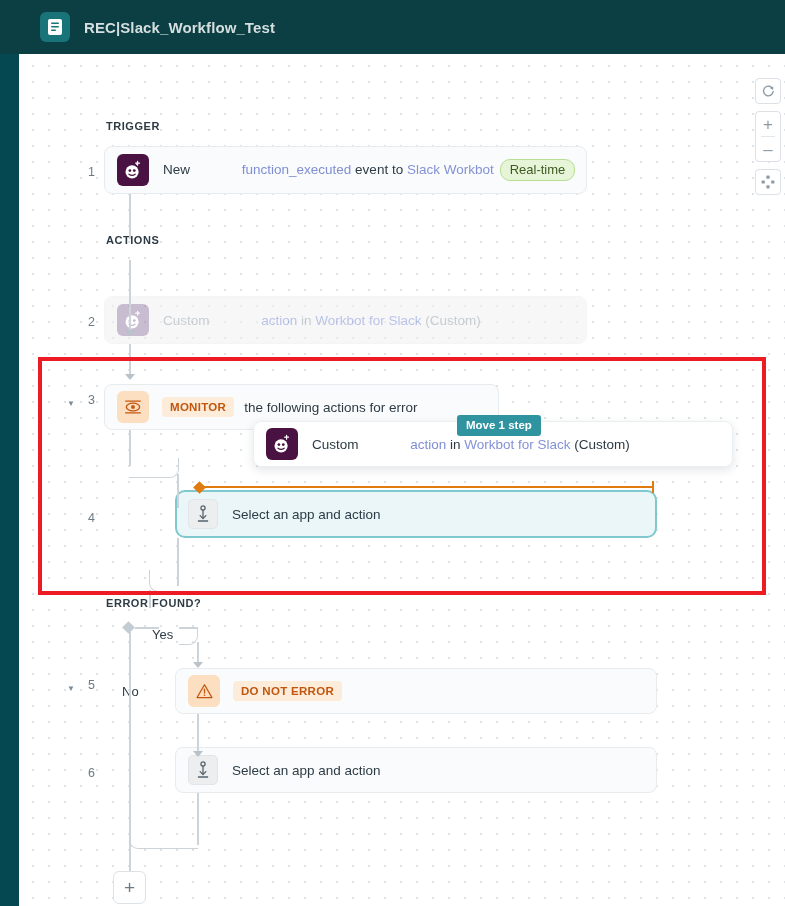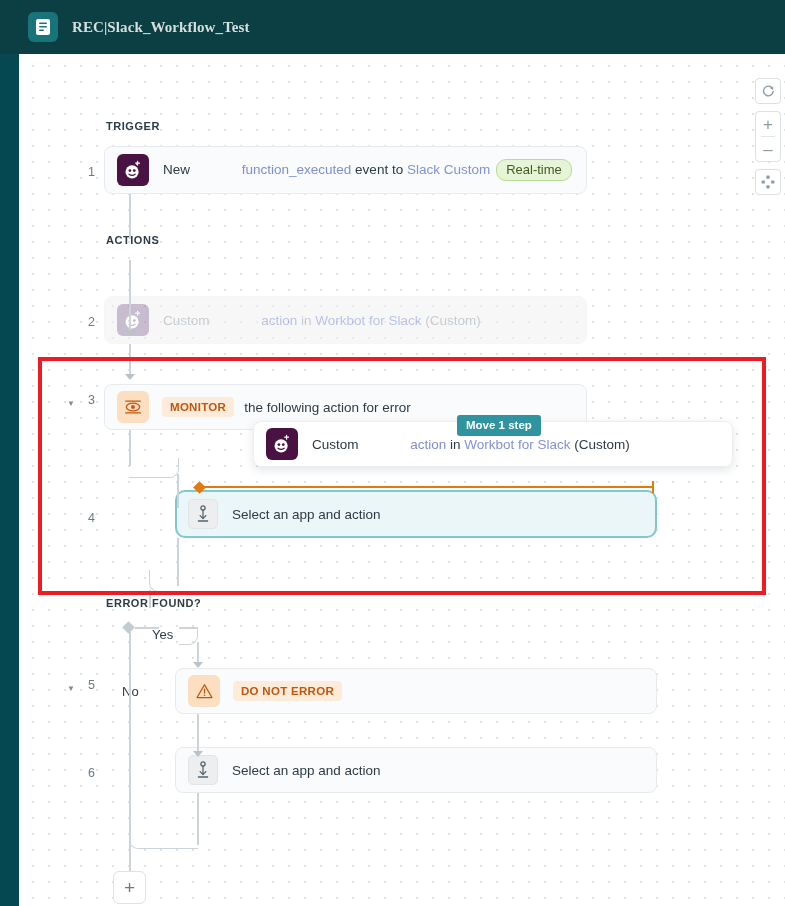--- a/index.html
+++ b/index.html
@@ -14,22 +14,21 @@
     width: 785px; height: 906px;
     background: #ffffff;
   }
 
   
   .topbar {
     position: absolute; top: 0; left: 0;
     width: 785px; height: 54px;
     background: #0b3f43;
     display: flex; align-items: center;
-    padding-left: 28px;
-    font-family: Liberation Serif, serif;
+    padding-left: 40px;
   }
   .recipe-icon {
     width: 30px; height: 30px;
     background: #19747a;
     border-radius: 6px;
     display: flex; align-items: center; justify-content: center;
     flex: none;
   }
   .recipe-icon svg { display:block; }
   .recipe-title {
@@ -349,21 +348,21 @@
         <svg width="22" height="22" viewBox="0 0 24 24">
           <circle cx="11" cy="14" r="7.2" fill="#ffffff"></circle>
           <circle cx="8.6" cy="12.6" r="1.5" fill="#4a1243"></circle>
           <circle cx="13.4" cy="12.6" r="1.5" fill="#4a1243"></circle>
           <path d="M7.6 16.6q3.4 2.4 6.8 0" stroke="#4a1243" stroke-width="1.3" fill="none" stroke-linecap="round"></path>
           <path d="M17 2.5v4.2M14.9 4.6h4.2" stroke="#ffffff" stroke-width="1.3" stroke-linecap="round"></path>
           <path d="M17 3.6 15.7 6.2" stroke="#ffffff" stroke-width="1.1"></path>
         </svg>
       </div>
       <div class="card-text">
-        <span>New </span><span class="lnk">function_executed</span><span> event to </span><span class="lnk2">Slack Custom</span><span class="badge badge-realtime">Real-time</span>
+        <span>New </span><span class="lnk">function_executed</span><span> event to </span><span class="lnk2">Slack Workbot</span><span class="badge badge-realtime">Real-time</span>
       </div>
     </div>
 
     <div class="conn conn-v" style="left:110px; top:140px; height:45px;"></div>
     <div class="conn conn-v" style="left:110px; top:206px; height:71px;"></div>
     <div class="arrowhead" style="left:106px; top:276px;"></div>
 
     <div class="section-label" style="left:87px; top:180px;">ACTIONS</div>
 
     <div class="step-num" style="left:56px; top:261px;">2</div>
@@ -382,31 +381,31 @@
         <span>Custom </span><span class="lnk">action</span><span> in </span><span class="lnk2">Workbot for Slack</span><span> (Custom)</span>
       </div>
     </div>
 
     <div class="conn conn-v" style="left:110px; top:290px; height:31px;"></div>
     <div class="arrowhead" style="left:106px; top:320px;"></div>
 
     <div class="collapse-caret" style="left:48px; top:346px;">▼</div>
     <div class="step-num" style="left:56px; top:339px;">3</div>
 
-    <div class="card" style="left:85px; top:330px; width:483px; height:46px;">
+    <div class="card" style="left:85px; top:330px; width:395px; height:46px;">
       <div class="app-icon monitor">
         <svg width="20" height="20" viewBox="0 0 22 22">
           <path d="M3 4.5h16" stroke="#c2560e" stroke-width="1.5" stroke-linecap="round"></path>
           <path d="M3 17.5h16" stroke="#c2560e" stroke-width="1.5" stroke-linecap="round"></path>
           <ellipse cx="11" cy="11" rx="7.3" ry="4.3" fill="none" stroke="#c2560e" stroke-width="1.5"></ellipse>
           <circle cx="11" cy="11" r="2.1" fill="#c2560e"></circle>
         </svg>
       </div>
       <span class="tag" style="margin-left:13px;">MONITOR</span>
-      <span class="card-text" style="margin-left:10px;">the following action for error</span>
+      <span class="card-text" style="margin-left:10px;">the following actions for error</span>
     </div>
 
     <div class="conn conn-v" style="left:110px; top:376px; height:36px;"></div>
     <div class="corner-br" style="left:110px; top:404px; width:50px; height:20px; border-width:1.6px;"></div>
     <div class="conn conn-v" style="left:158px; top:420px; height:34px;"></div>
 
     <div class="drag-card" style="left:234px; top:367px; width:480px; height:46px;">
       <div class="app-icon slack-dark">
         <svg width="22" height="22" viewBox="0 0 24 24">
           <circle cx="11" cy="14" r="7.2" fill="#ffffff"></circle>

